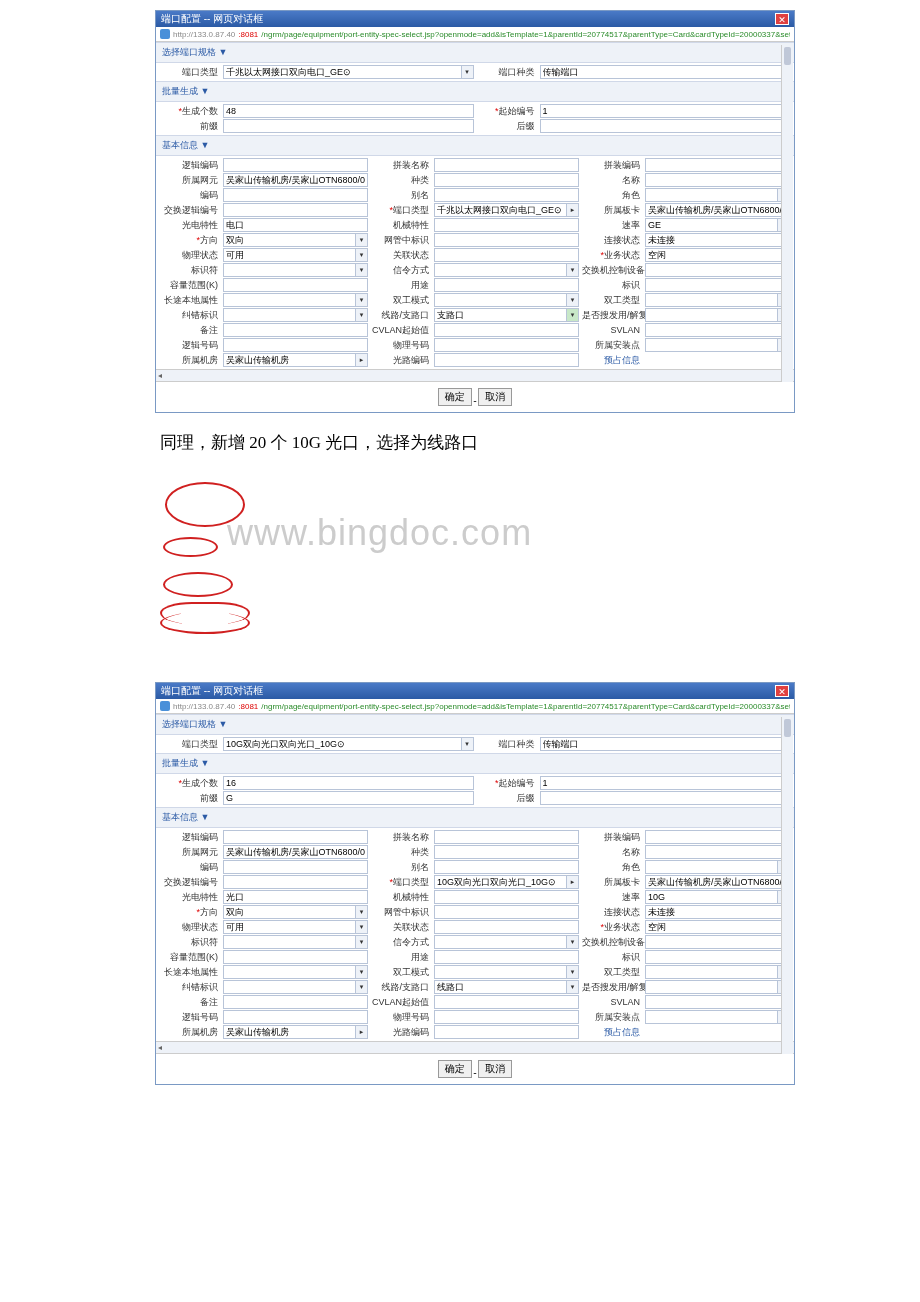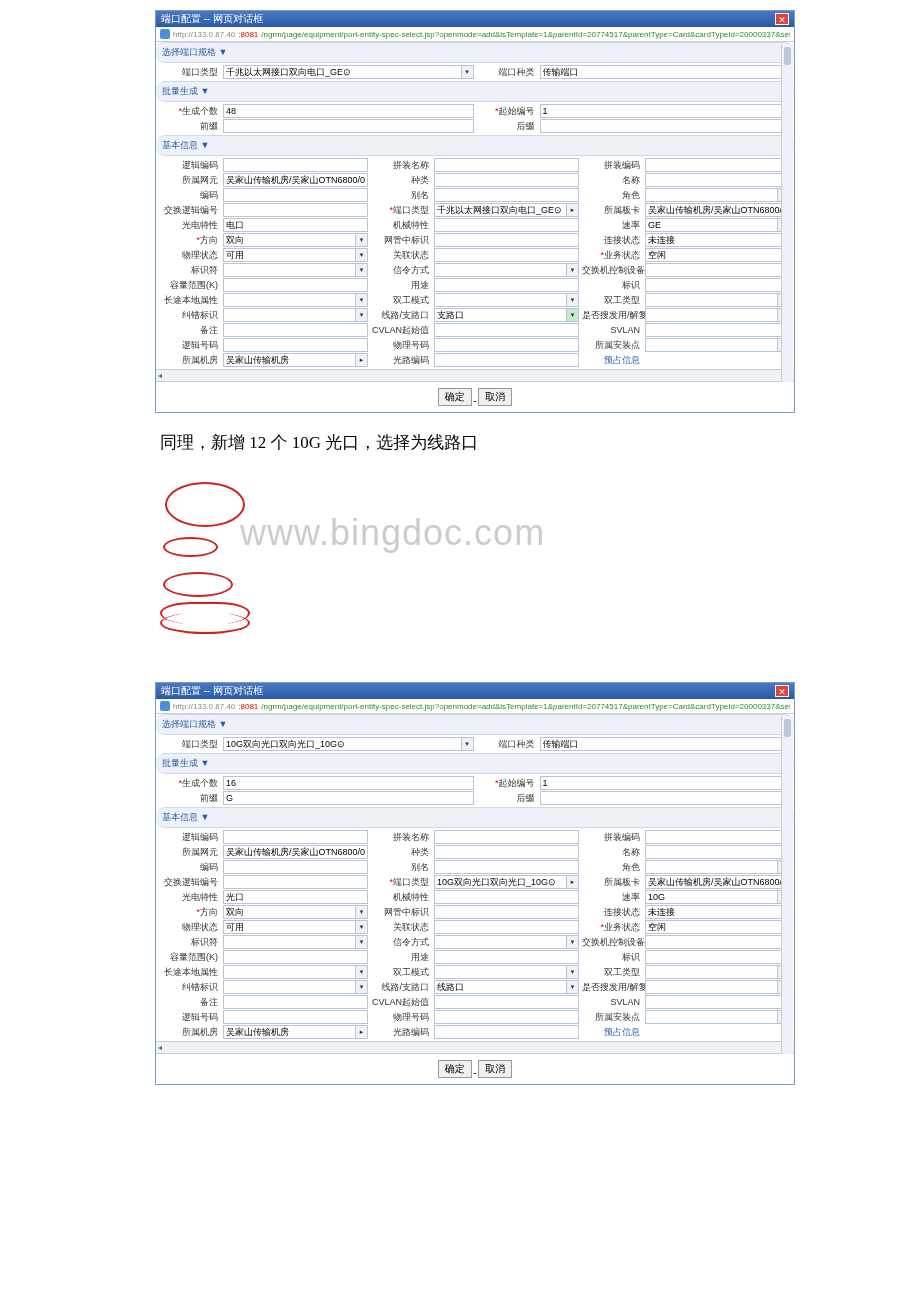--- a/index.html
+++ b/index.html
@@ -6,39 +6,39 @@
   body { font-family: "Microsoft YaHei", Arial, sans-serif; font-size: 11px; background: #fff; width: 920px; }
   .container { padding: 0 15px; }
   .dialog { border: 1px solid #7a99c4; margin: 10px 140px 0 140px; width: 640px; position: relative; }
   .titlebar { background: linear-gradient(#4a7ac7, #2b5aa5); color: #fff; font-size: 10px; padding: 2px 5px; display: flex; justify-content: space-between; align-items: center; height: 16px; }
   .titlebar .close { background: #e04040; color: #fff; width: 14px; height: 12px; font-size: 9px; text-align: center; line-height: 12px; border: 1px solid #fff; cursor: pointer; }
   .urlbar { background: #fff; padding: 2px 4px; font-size: 8px; color: #888; border-bottom: 1px solid #ccc; display: flex; align-items: center; gap: 3px; }
   .urlbar .globe { width: 10px; height: 10px; background: #4a90d9; border-radius: 2px; flex: 0 0 auto; }
   .urlbar .port { color: #d00; }
   .urlbar .path { color: #2a8b2a; white-space: nowrap; overflow: hidden; }
   .body { background: #fff; font-size: 9px; color: #333; }
-  .section-hdr { background: #eef2f8; padding: 3px 6px; font-size: 9px; color: #2b5aa5; border-bottom: 1px solid #d0d8e8; border-top: 1px solid #d0d8e8; border-radius: 9px; }
+  .section-hdr { background: #eef2f8; padding: 3px 6px; font-size: 9px; color: #2b5aa5; border-bottom: 1px solid #d0d8e8; border-top: 1px solid #d0d8e8; }
   .form-grid { display: grid; grid-template-columns: 60px 1fr 60px 1fr 60px 1fr; padding: 2px 4px; gap: 1px 3px; align-items: center; }
   .form-grid.two { grid-template-columns: 60px 1fr 60px 1fr; }
   .lbl { text-align: right; font-size: 9px; color: #333; padding-right: 2px; white-space: nowrap; }
   .lbl .req { color: #d00; }
   .lbl.blue { color: #2b5aa5; }
   .fld { display: flex; align-items: center; }
   .fld input[type=text] { width: 100%; height: 14px; border: 1px solid #b8c4d8; font-size: 9px; padding: 0 2px; background: #fff; }
   .fld .dd { width: 12px; height: 14px; border: 1px solid #b8c4d8; border-left: none; background: #eef2f8; text-align: center; line-height: 12px; font-size: 7px; cursor: pointer; flex: 0 0 auto; }
   .fld .dd.green { background: #c8e8c8; }
   .btnrow { text-align: center; padding: 6px; border-top: 1px solid #ccc; text-decoration: underline; }
   .btnrow button { font-size: 10px; padding: 1px 6px; margin: 0 2px; border: 1px solid #999; background: #f0f0f0; cursor: pointer; }
   .scrollbar-v { position: absolute; right: 1px; top: 34px; bottom: 30px; width: 12px; background: #eef2f8; border-left: 1px solid #ccc; }
   .scrollbar-v .thumb { background: #c0c8d8; height: 18px; margin: 2px; border-radius: 2px; }
   .scrollbar-h { height: 12px; background: #eef2f8; border-top: 1px solid #ccc; display: flex; justify-content: space-between; align-items: center; padding: 0 2px; }
   .scrollbar-h .arr { font-size: 8px; color: #666; cursor: pointer; }
   .text-para { font-size: 17px; padding: 18px 10px 18px 145px; font-family: SimSun, serif; }
   .watermark-area { position: relative; height: 200px; }
-  .watermark { position: absolute; top: 40px; left: 225px; font-size: 36px; color: #ccc; letter-spacing: 1px; font-family: Arial, sans-serif; }
+  .watermark { position: absolute; top: 40px; left: 212px; font-size: 36px; color: #ccc; letter-spacing: 1px; font-family: Arial, sans-serif; }
   .oval { position: absolute; border: 2px solid #d02020; border-radius: 50%; }
   .o1 { top: 10px; left: 150px; width: 80px; height: 45px; }
   .o2 { top: 65px; left: 148px; width: 55px; height: 20px; }
   .o3 { top: 100px; left: 148px; width: 70px; height: 25px; }
   .o4 { top: 140px; left: 145px; width: 90px; height: 22px; border-top: none; border-bottom: 2px solid #d02020; }
   .o4b { position: absolute; top: 130px; left: 145px; width: 90px; height: 22px; border: 2px solid #d02020; border-radius: 50%/70%; border-bottom: none; }
 </style>
 </head>
 <body>
 
@@ -291,21 +291,21 @@
     <div class="btnrow">
       <button>确定</button>
       <button>取消</button>
     </div>
   </div>
   <div class="scrollbar-v">
         <div class="thumb"></div>
       </div>
 </div>
 
-<div class="text-para">同理，新增 12 个 10G 光口，选择为线路口</div>
+<div class="text-para">同理，新增 20 个 10G 光口，选择为线路口</div>
 
 <div class="watermark-area">
   <div class="oval o1"></div>
   <div class="oval o2"></div>
   <div class="oval o3"></div>
   <div class="oval o4"></div>
   <div class="o4b"></div>
   <div class="watermark">www.bingdoc.com</div>
 </div>
 

